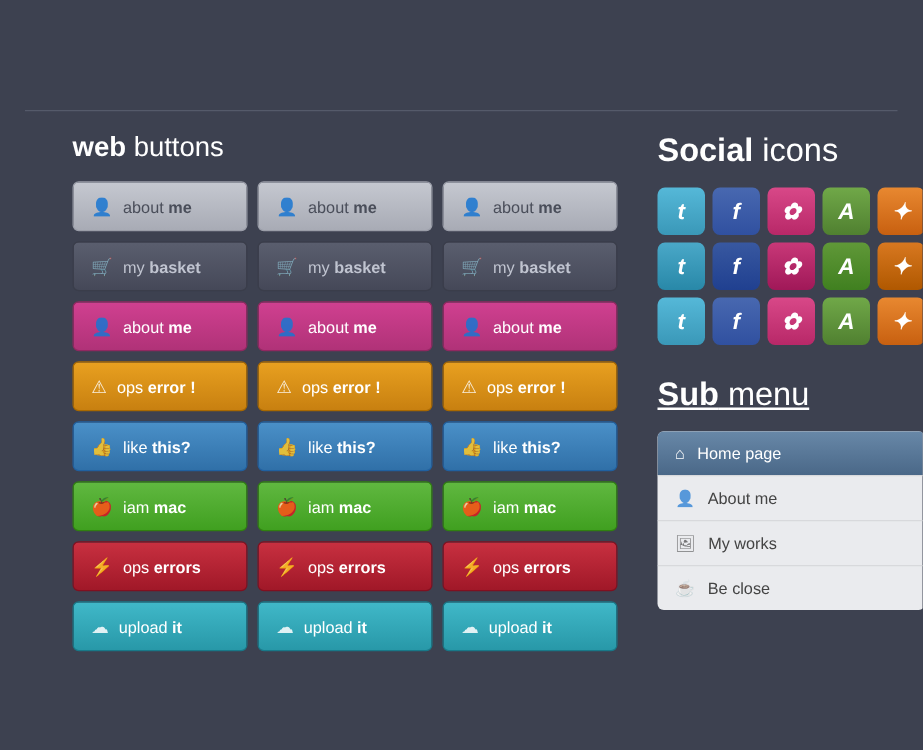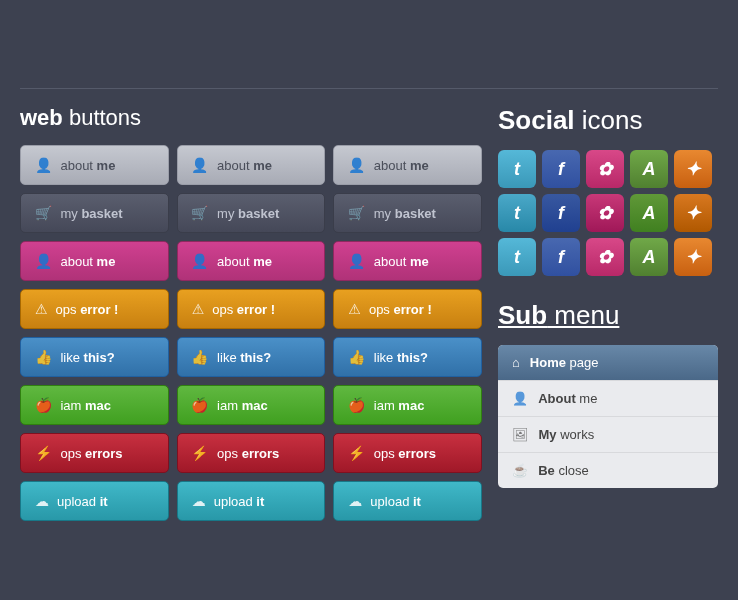--- a/index.html
+++ b/index.html
@@ -43,21 +43,22 @@
       font-size: 10px;
       color: #8a8fa8;
       letter-spacing: 1px;
       text-transform: uppercase;
       line-height: 1.7;
     }
 
     
     .main-content {
       display: flex;
-      gap: 16px;
+      gap: 32px;
+      margin-left: 38px;
     }
     .left-section {
       flex: 1;
     }
     .right-section {
       width: 220px;
     }
 
     .section-title {
       font-size: 22px;
@@ -224,21 +225,21 @@
     .submenu-item:last-child { border-bottom: none; }
     .submenu-item.active {
       background: linear-gradient(to bottom, #6888a8, #4a6888);
       color: #fff;
     }
     .submenu-item .sm-icon {
       font-size: 13px;
       opacity: 0.7;
     }
     .submenu-item.active .sm-icon { opacity: 1; }
-    .submenu-item span.label strong { font-weight: 700; }
+    .submenu-item span.label strong { font-weight: 400; }
 
     .divider-line {
       height: 1px;
       background: #555a6a;
       margin-bottom: 16px;
     }
   </style>
 </head>
 <body>
 

